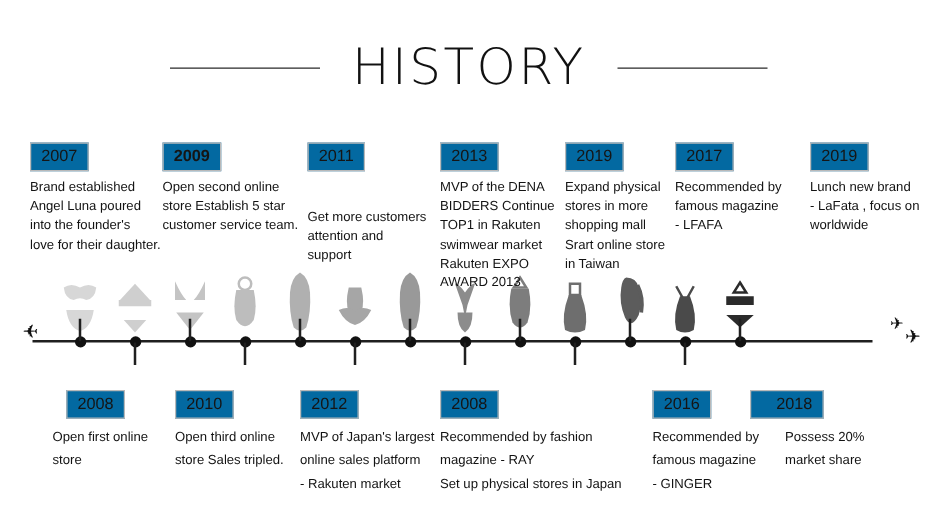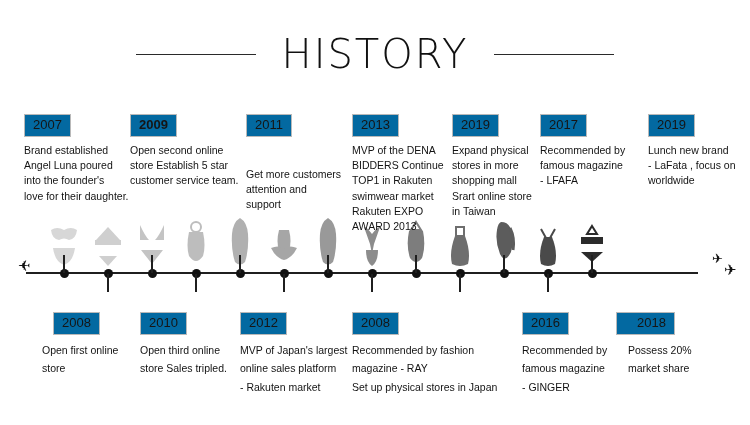--- a/index.html
+++ b/index.html
@@ -240,18 +240,18 @@
 online sales platform
 - Rakuten market</div>
       <div class="ybox" style="left: 352px; top: 312px;">2008</div>
       <div class="etext bottom" style="left: 352px; top: 341px;">Recommended by fashion
 magazine - RAY
 Set up physical stores in Japan</div>
       <div class="ybox" style="left: 522px; top: 312px;">2016</div>
       <div class="etext bottom" style="left: 522px; top: 341px;">Recommended by
 famous magazine
  - GINGER</div>
-      <div class="ybox" style="left: 616px; top: 312px; padding-left: 20px;">2018</div>
+      <div class="ybox" style="left: 600px; top: 312px; padding-left: 20px;">2018</div>
       <div class="etext bottom" style="left: 628px; top: 341px;">Possess 20%
 market share</div>
     </div>
 
 </div>
 
 </body></html>

